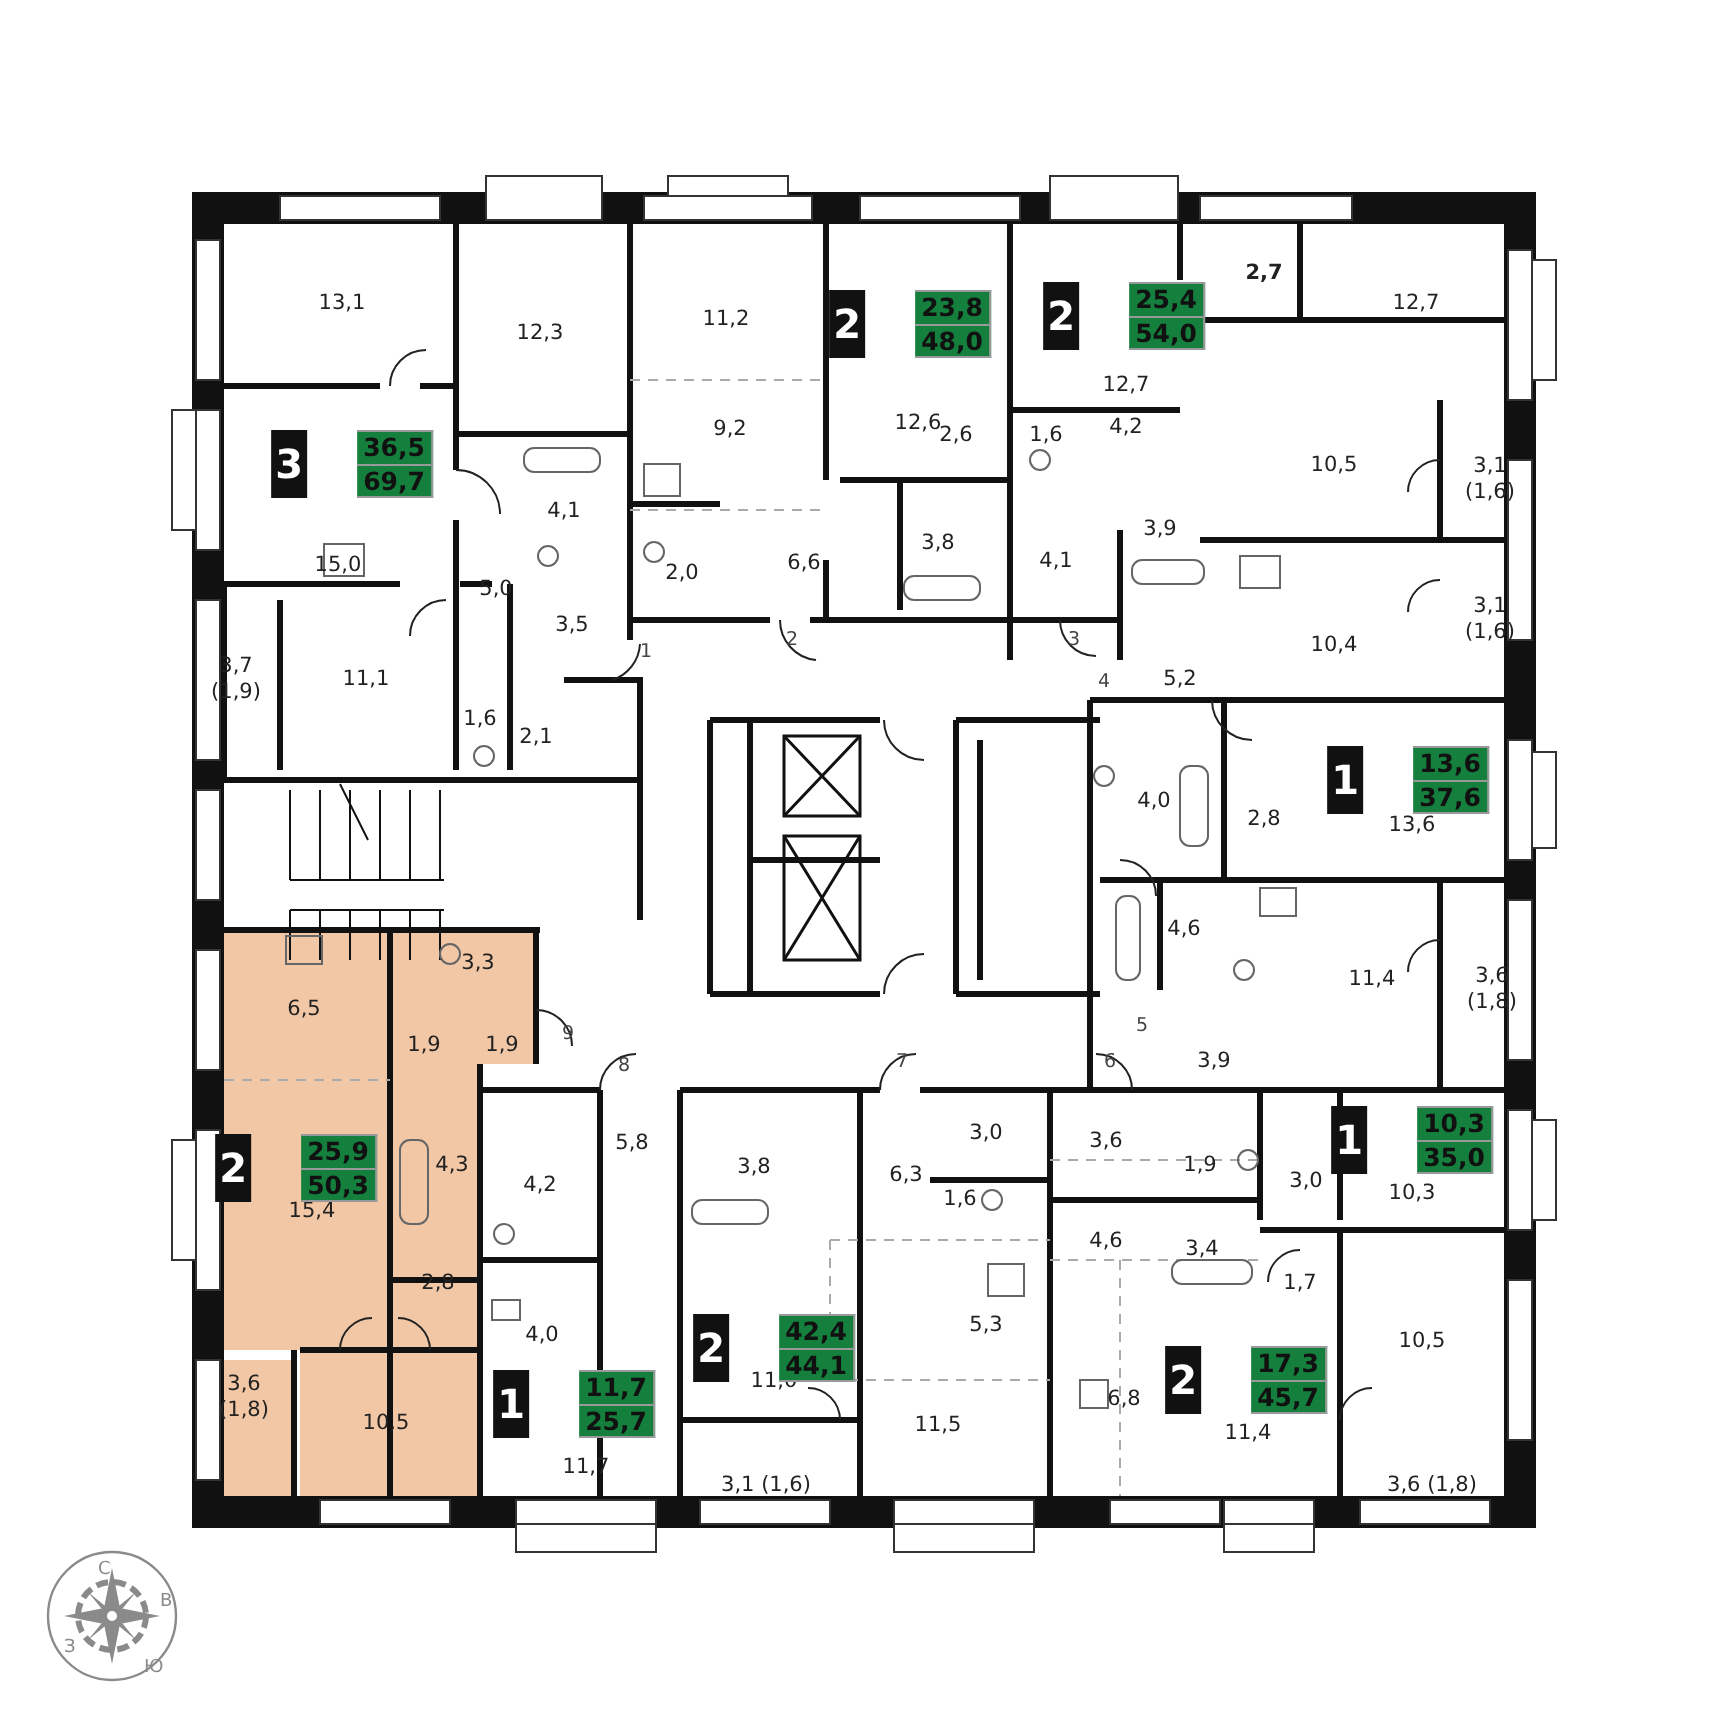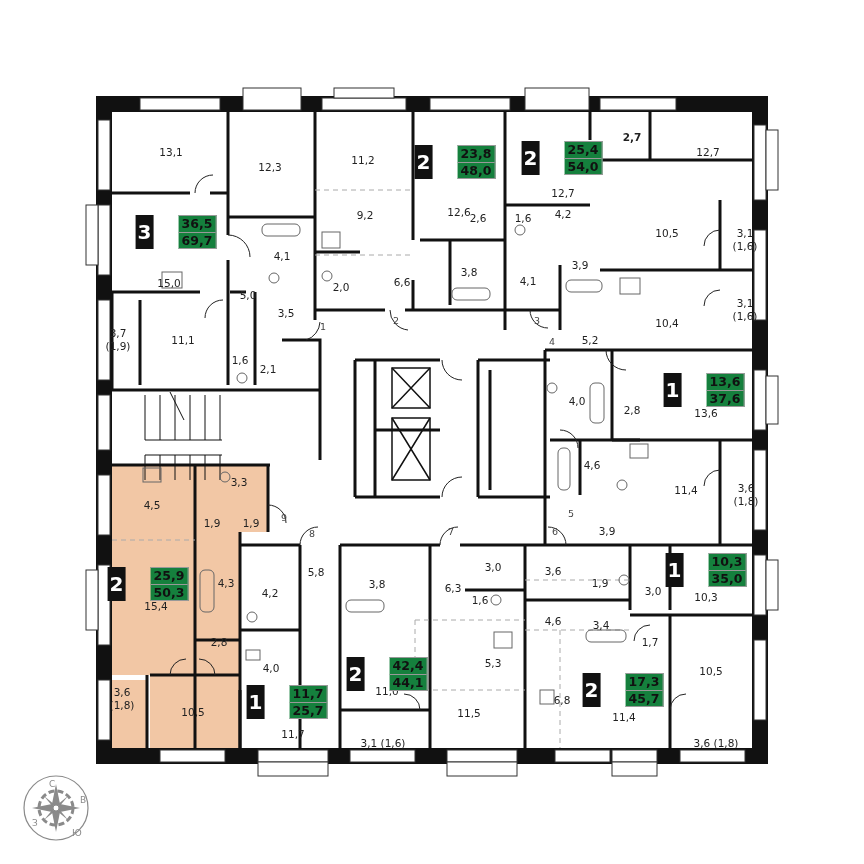--- a/index.html
+++ b/index.html
@@ -207,21 +207,21 @@
 (1,6)</div>
     <div class="lbl" style="left: 590px; top: 340px; white-space: pre;">5,2</div>
     <div class="lbl" style="left: 577px; top: 401px; white-space: pre;">4,0</div>
     <div class="lbl" style="left: 632px; top: 410px; white-space: pre;">2,8</div>
     <div class="lbl" style="left: 706px; top: 413px; white-space: pre;">13,6</div>
     <div class="lbl" style="left: 592px; top: 465px; white-space: pre;">4,6</div>
     <div class="lbl" style="left: 686px; top: 490px; white-space: pre;">11,4</div>
     <div class="lbl" style="left: 746px; top: 495px; white-space: pre;">3,6
 (1,8)</div>
     <div class="lbl" style="left: 607px; top: 531px; white-space: pre;">3,9</div>
-    <div class="lbl" style="left: 152px; top: 505px; white-space: pre;">4,5</div>
+    <div class="lbl" style="left: 152px; top: 505px; white-space: pre;">6,5</div>
     <div class="lbl" style="left: 239px; top: 482px; white-space: pre;">3,3</div>
     <div class="lbl" style="left: 212px; top: 523px; white-space: pre;">1,9</div>
     <div class="lbl" style="left: 251px; top: 523px; white-space: pre;">1,9</div>
     <div class="lbl" style="left: 156px; top: 606px; white-space: pre;">15,4</div>
     <div class="lbl" style="left: 226px; top: 583px; white-space: pre;">4,3</div>
     <div class="lbl" style="left: 219px; top: 642px; white-space: pre;">2,8</div>
     <div class="lbl" style="left: 122px; top: 699px; white-space: pre;">3,6
 (1,8)</div>
     <div class="lbl" style="left: 193px; top: 712px; white-space: pre;">10,5</div>
     <div class="lbl" style="left: 316px; top: 572px; white-space: pre;">5,8</div>

